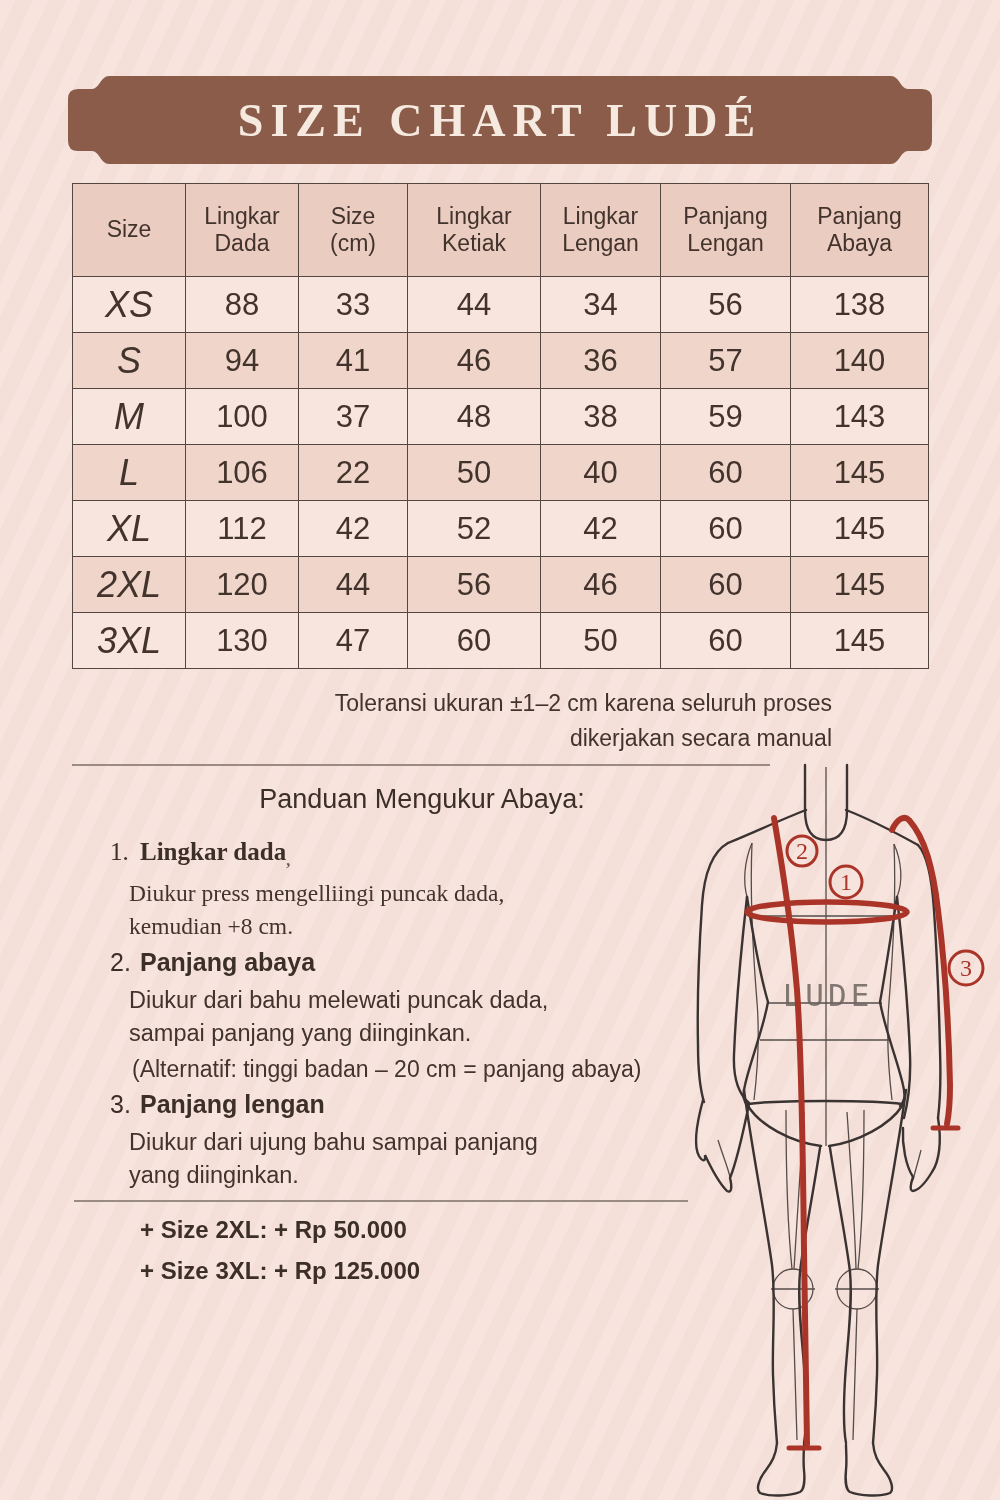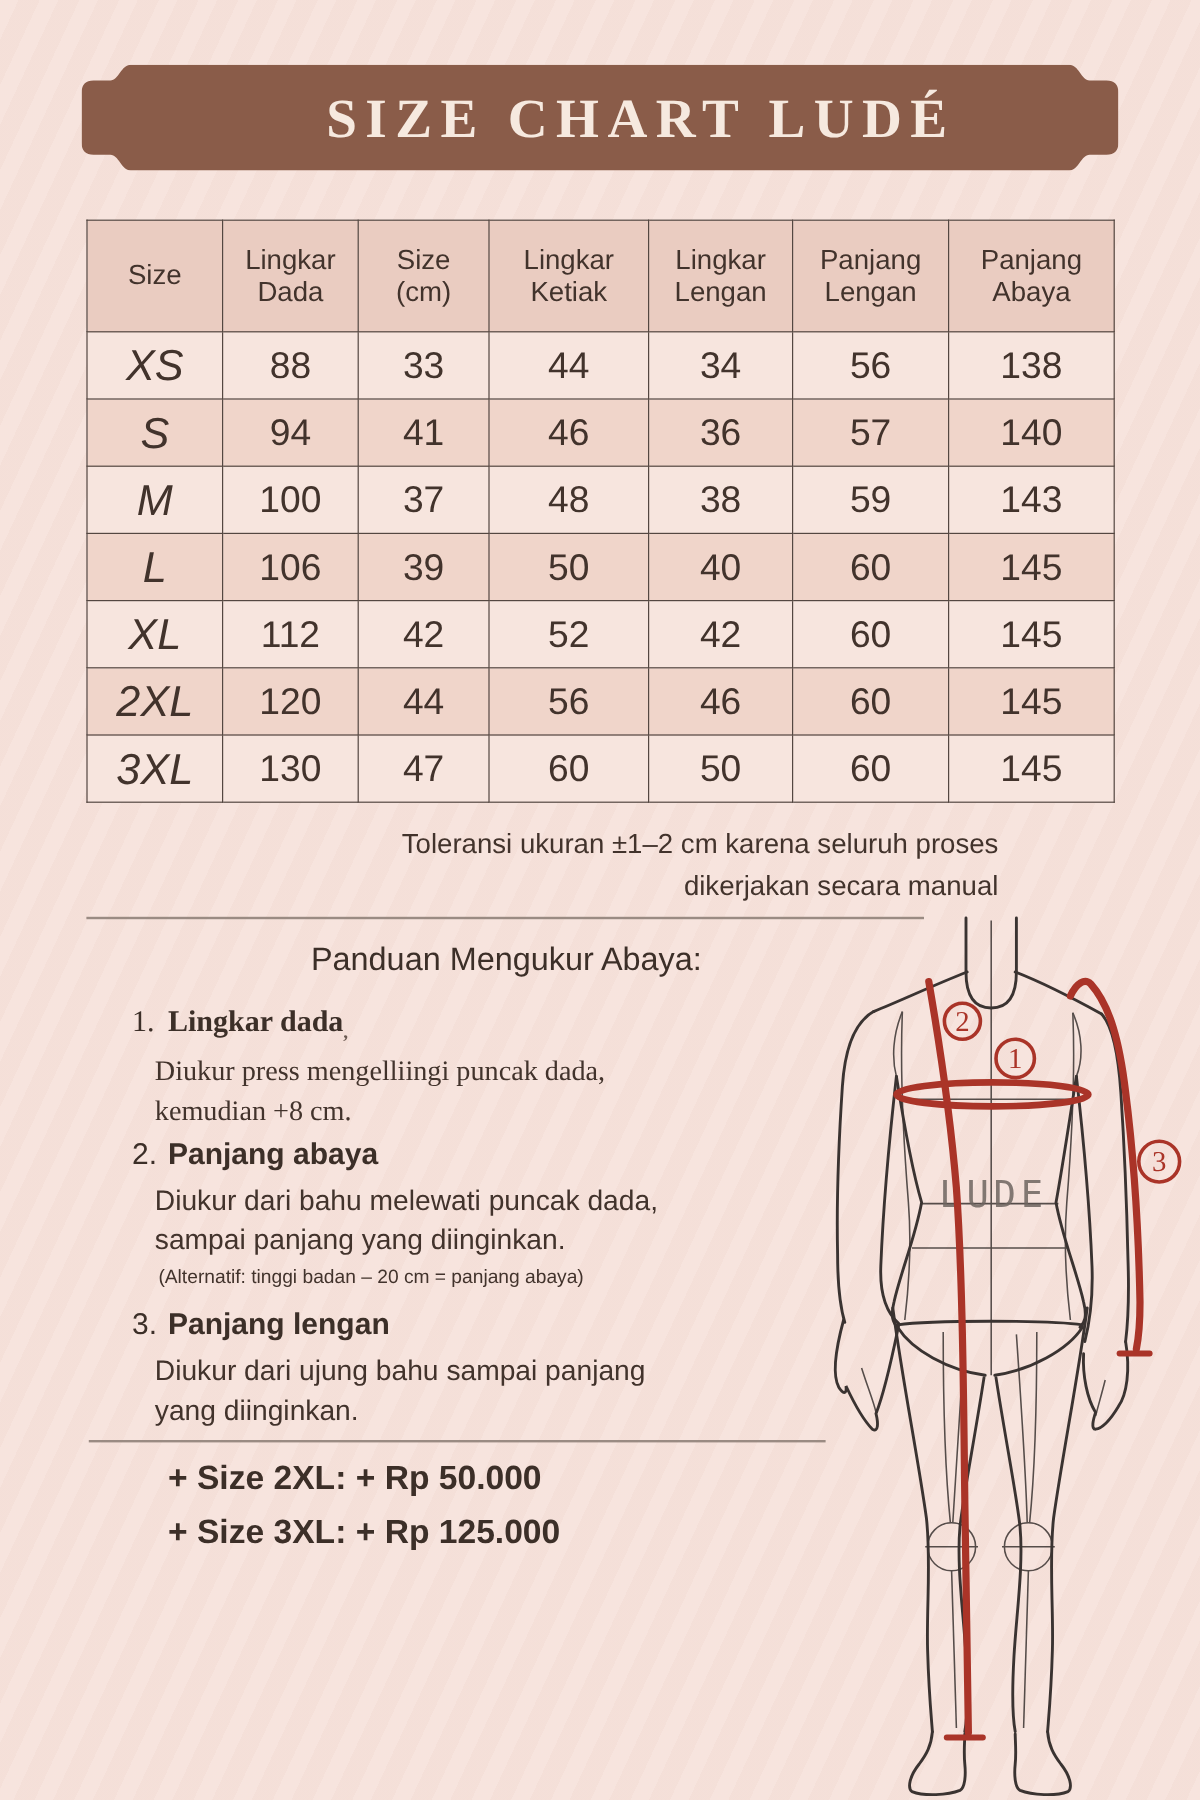--- a/index.html
+++ b/index.html
@@ -5,21 +5,21 @@
   html,body{margin:0;padding:0;}
   body{font-family:"Liberation Sans", sans-serif;}
   .canvas{
     position:relative;width:1000px;height:1500px;overflow:hidden;
     background:
       repeating-linear-gradient(115deg, rgba(255,255,255,0.05) 0 14px, rgba(170,120,110,0.03) 14px 30px),
       #f7e3dc;
     color:#42332c;
   }
   
-  .banner{position:absolute;left:68px;top:54px;width:932px;height:88px;}
+  .banner{position:absolute;left:68px;top:76px;width:864px;height:88px;}
   .banner svg{position:absolute;left:0;top:0;}
   .banner-title{
     position:absolute;left:0;top:0;width:100%;height:100%;
     display:flex;align-items:center;justify-content:center;
     font-family:"Liberation Serif", serif;font-weight:bold;
     font-size:46px;letter-spacing:7px;color:#f6e9df;
   }
   
   .size-table-wrap{position:absolute;left:72px;top:183px;width:856px;}
   table.size-table{table-layout:fixed;width:856px;border-collapse:collapse;}
@@ -45,27 +45,27 @@
   .divider-2{left:74px;top:1200px;width:614px;}
   
   .guide-heading{
     position:absolute;left:72px;top:784px;width:700px;text-align:center;
     font-size:27px;font-weight:normal;color:#3c2f28;
   }
   .guide-item{position:absolute;left:110px;width:580px;}
   .gi-head{font-size:25px;font-weight:bold;color:#3c2f28;}
   .gi-num{display:inline-block;width:30px;font-weight:normal;}
   .gi-desc{margin-left:19px;margin-top:7px;font-size:23.5px;line-height:1.42;white-space:pre-line;}
-  .gi-note{margin-left:22px;margin-top:5px;font-size:16px;}
+  .gi-note{margin-left:22px;margin-top:5px;font-size:23px;}
   .stray-mark{font-size:16px;color:#6b5a52;vertical-align:-6px;}
   .item-1{top:838px;font-family:Liberation Serif, serif;}
   .item-2{top:948px;}
   .item-3{top:1090px;}
   
-  .surcharges{position:absolute;left:140px;top:1216px;font-size:28px;font-weight:bold;color:#3c2f28;}
+  .surcharges{position:absolute;left:140px;top:1216px;font-size:24px;font-weight:bold;color:#3c2f28;}
   .surcharge-line{margin-bottom:13px;}
   
   .figure-wrap{position:absolute;left:680px;top:755px;width:320px;height:745px;}
 </style>
 </head>
 <body>
 
 <div class="canvas">
 
   <div class="banner">
@@ -127,21 +127,21 @@
         <td>100</td>
         <td>37</td>
         <td>48</td>
         <td>38</td>
         <td>59</td>
         <td>143</td>
       </tr>
       <tr class="dark">
         <td class="size-cell">L</td>
         <td>106</td>
-        <td>39</td>
+        <td>22</td>
         <td>50</td>
         <td>40</td>
         <td>60</td>
         <td>145</td>
       </tr>
       <tr>
         <td class="size-cell">XL</td>
         <td>112</td>
         <td>42</td>
         <td>52</td>

